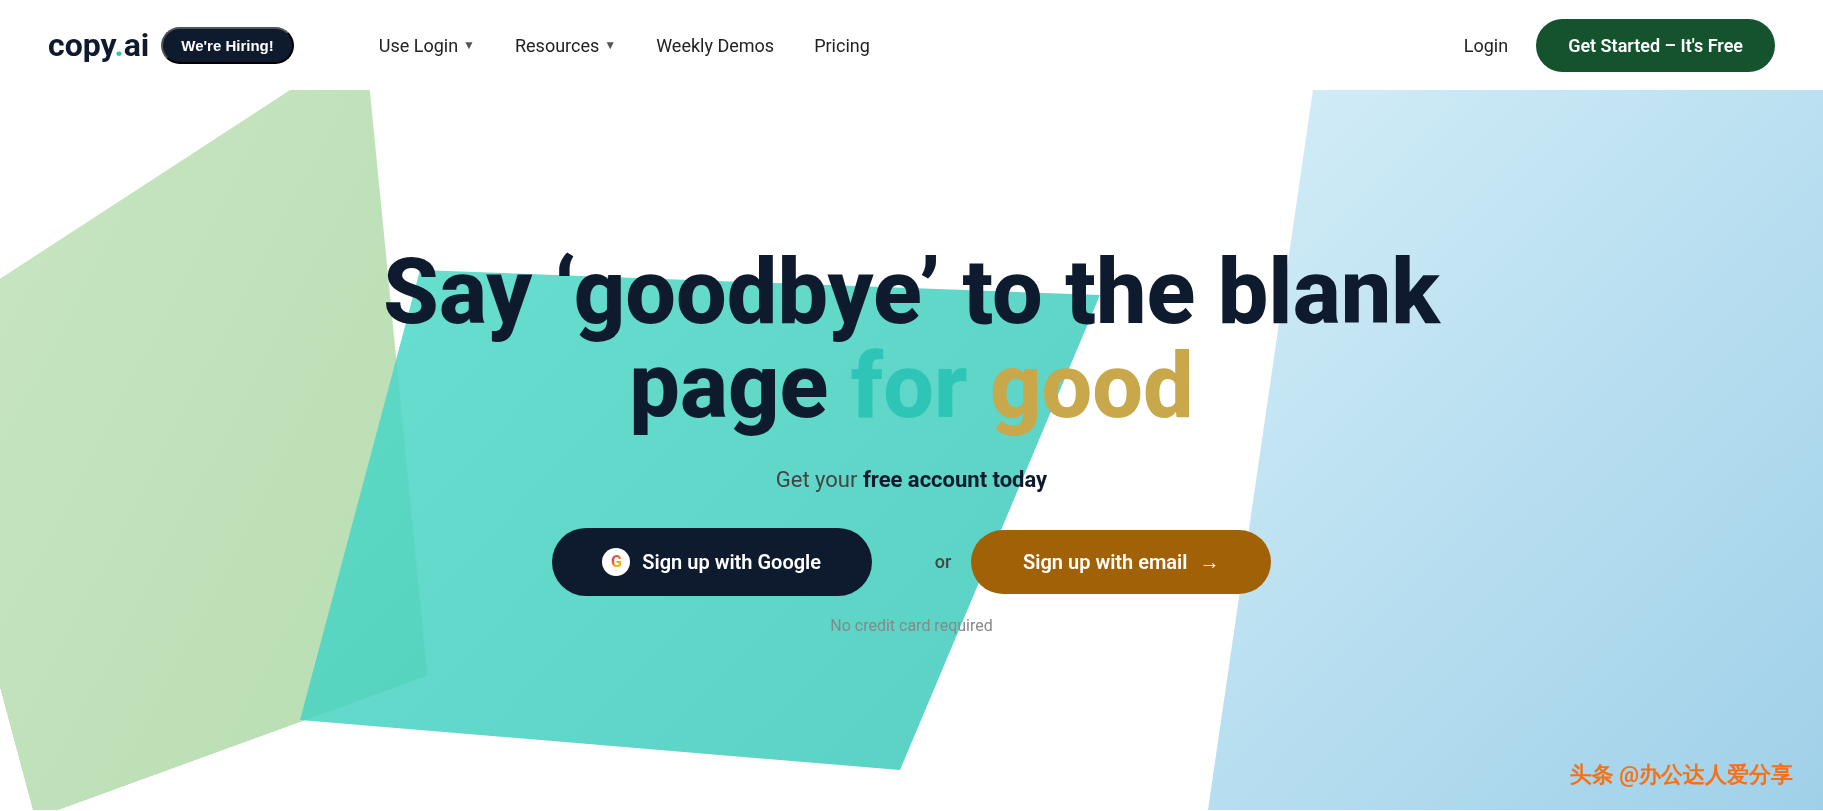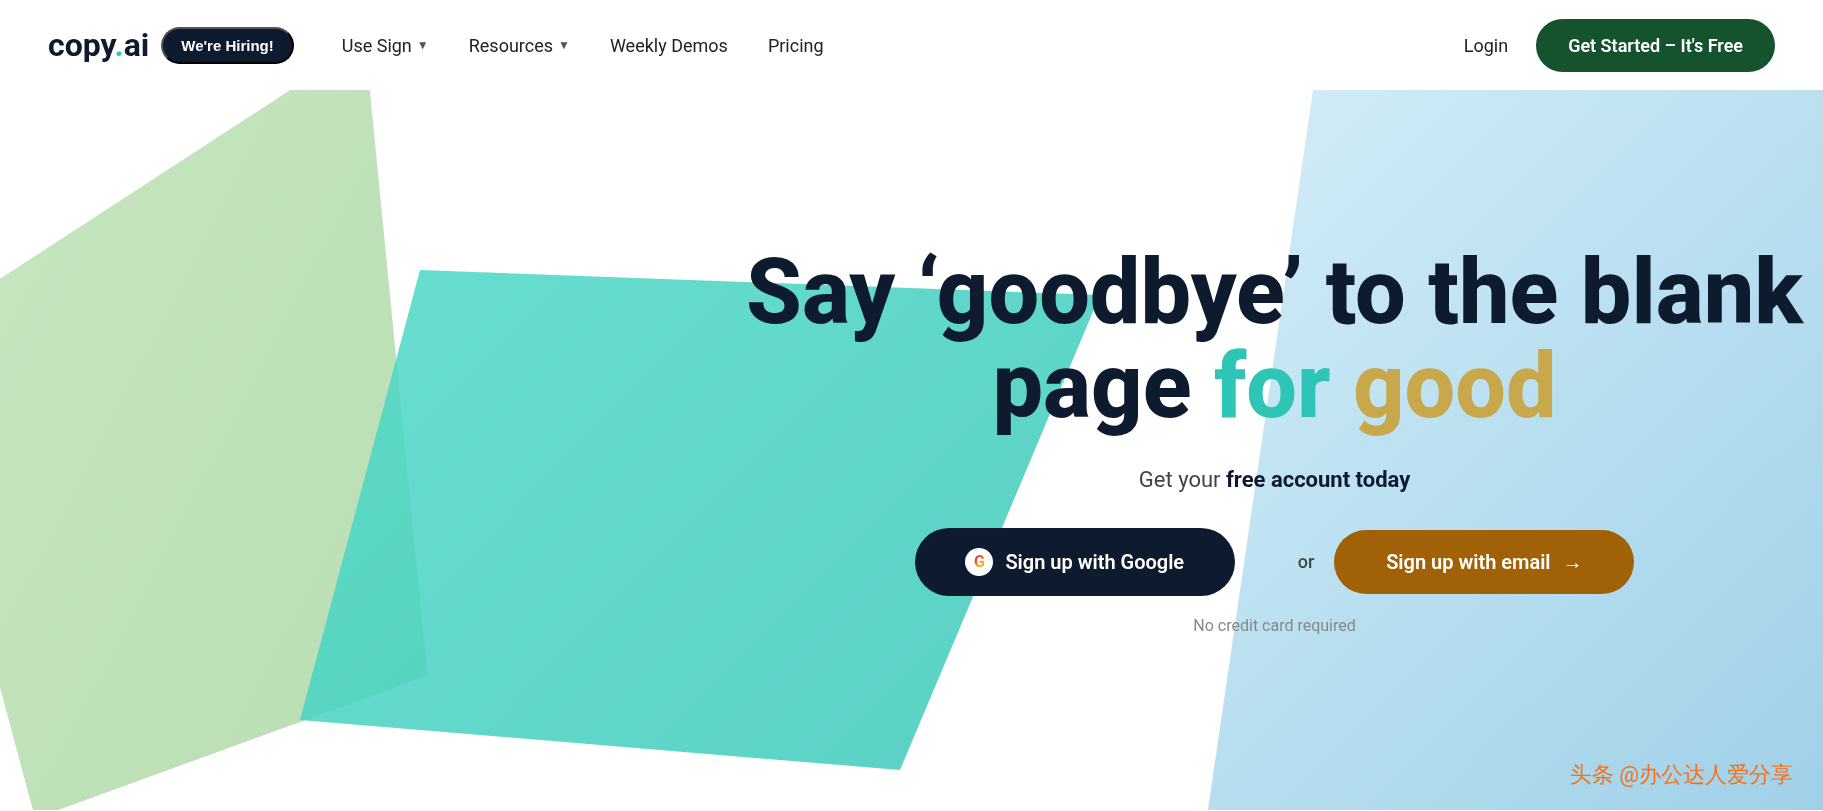--- a/index.html
+++ b/index.html
@@ -13,20 +13,21 @@
 
     
     nav {
       display: flex;
       align-items: center;
       padding: 0 48px;
       height: 90px;
       background: #fff;
       position: relative;
       z-index: 10;
+      gap: 37px;
     }
     .nav-logo {
       display: flex;
       align-items: center;
       gap: 12px;
       margin-right: 48px;
     }
     .logo-text {
       font-size: 32px;
       font-weight: 700;
@@ -87,21 +88,21 @@
       font-family: inherit;
       white-space: nowrap;
     }
 
     
     .hero {
       position: relative;
       min-height: 720px;
       display: flex;
       flex-direction: column;
-      align-items: flex-end;
+      align-items: center;
       justify-content: center;
       overflow: hidden;
       padding: 40px 20px 60px;
     }
 
     
     .bg-shape-green {
       position: absolute;
       left: -60px;
       top: 30px;
@@ -233,39 +234,39 @@
       margin-top: 4px;
     }
 
     
     .watermark {
       position: absolute;
       bottom: 20px;
       right: 30px;
       color: #ff6600;
       font-size: 22px;
-      font-weight: 400;
+      font-weight: 700;
       z-index: 20;
       opacity: 0.9;
     }
   </style>
 </head>
 <body>
 
 <nav>
   <div class="nav-logo">
     <span class="logo-text">
       <span>copy</span><span class="logo-dot">.</span><span>ai</span>
     </span>
     <button class="hiring-badge">We're Hiring!</button>
   </div>
 
   <div class="nav-links">
     <span class="nav-link">
-      <span>Use Sign</span>
+      <span>Use Login</span>
       <span class="chevron">▼</span>
     </span>
     <span class="nav-link">
       <span>Resources</span>
       <span class="chevron">▼</span>
     </span>
     <span class="nav-link">
       <span>Weekly Demos</span>
     </span>
     <span class="nav-link">

